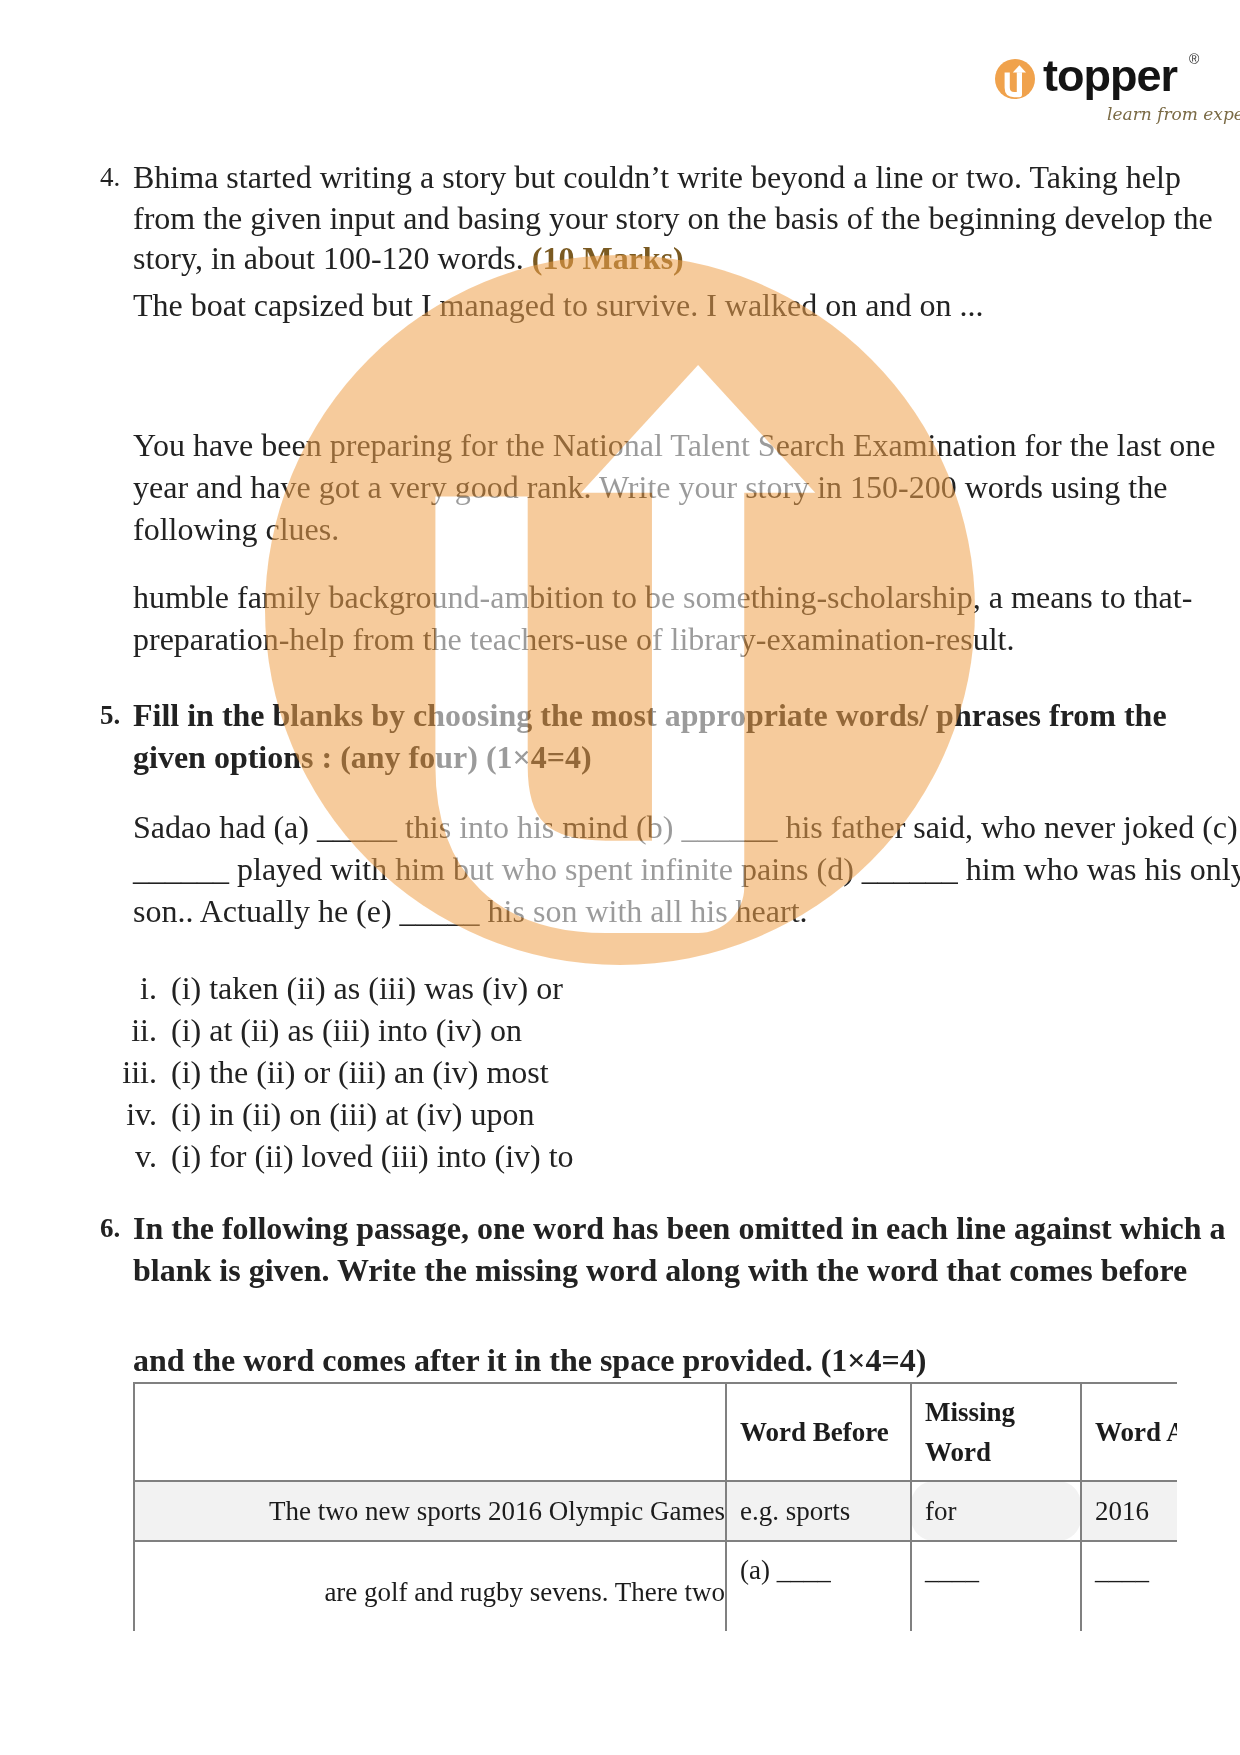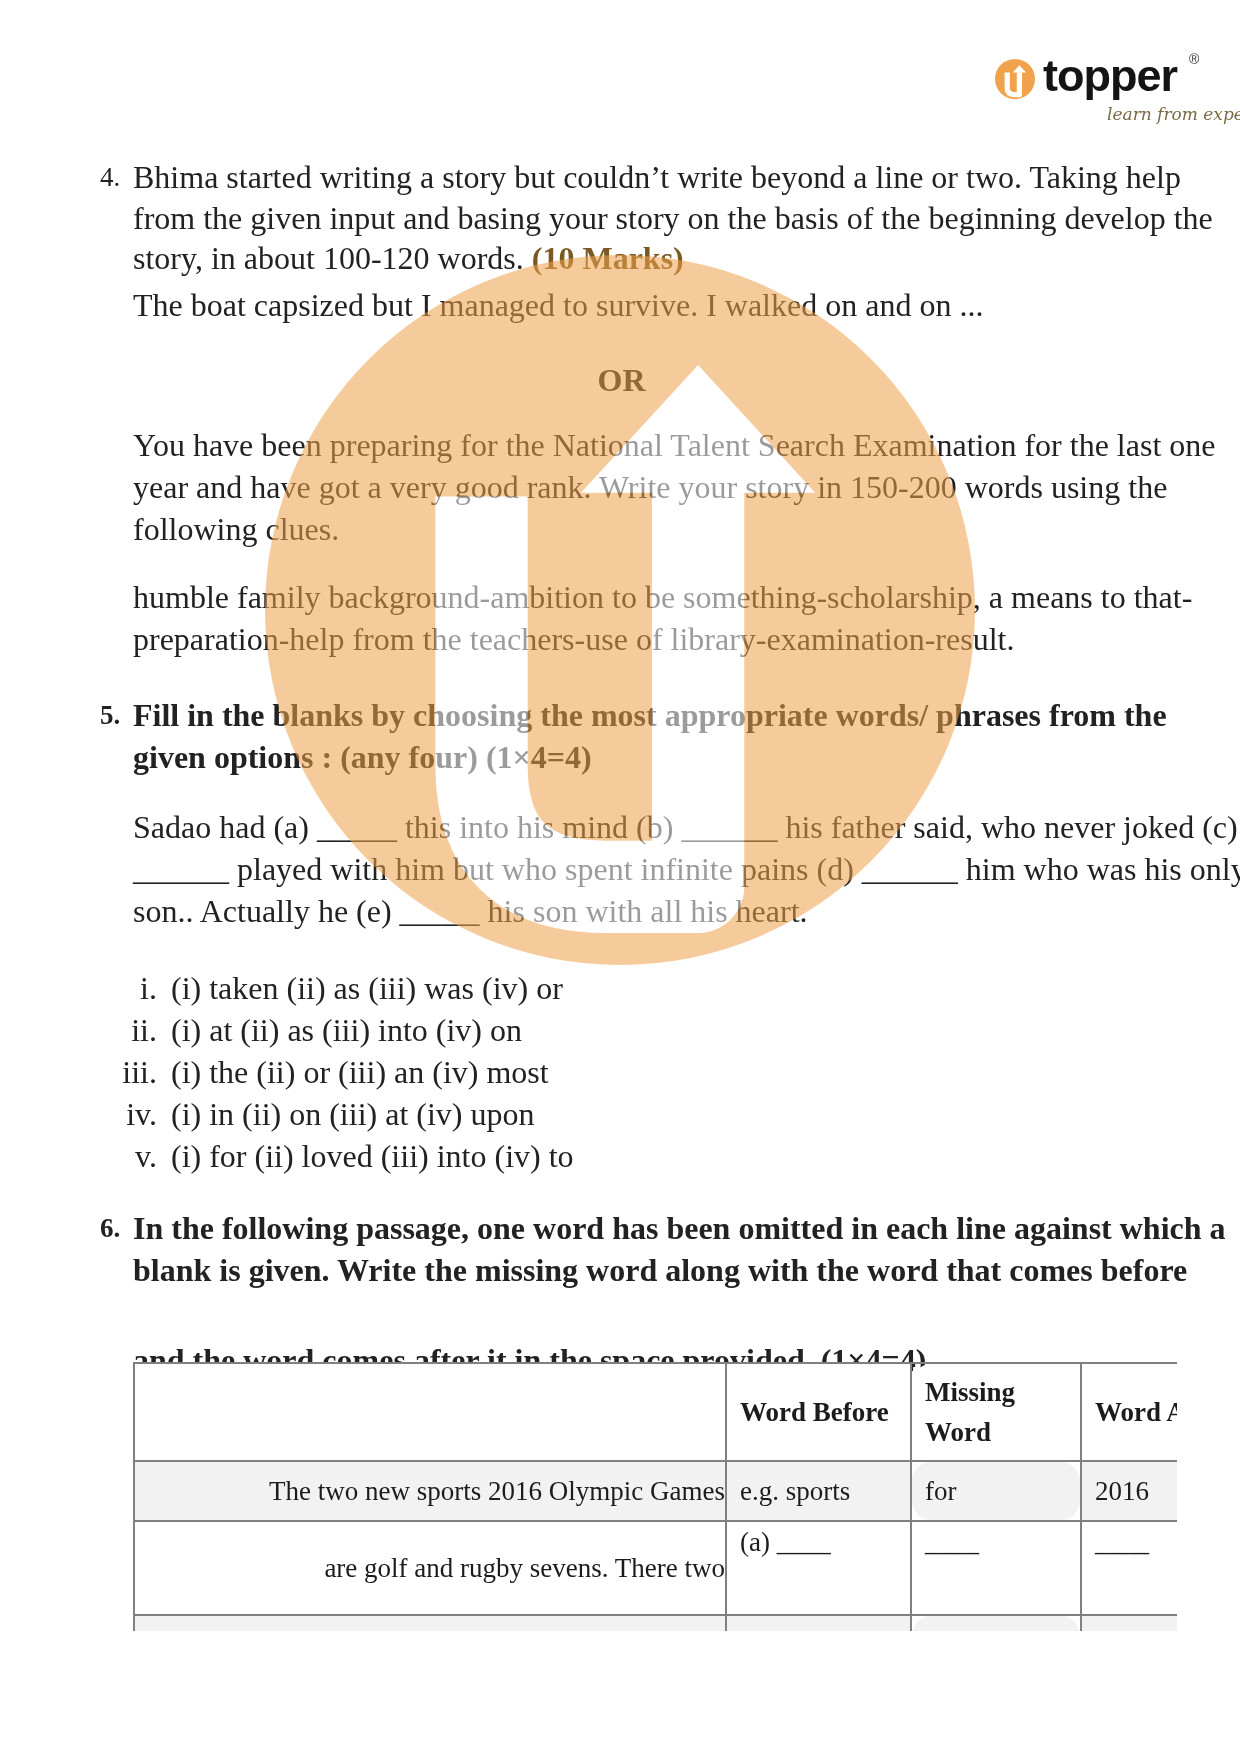--- a/index.html
+++ b/index.html
@@ -24,28 +24,28 @@
   .logo .reg{position:absolute;left:196px;top:6px;font-family:"Liberation Sans",sans-serif;font-size:14px;color:#333;}
   .logo .tagline{position:absolute;left:114px;top:59px;font-style:italic;font-size:17px;color:#7a6a45;
                  font-family:"DejaVu Serif",serif;white-space:nowrap;}
 
   
   .watermark{position:absolute;left:265px;top:255px;width:710px;height:710px;opacity:0.55;
              z-index:5;pointer-events:none;}
 
   
   .omtable-wrap{position:absolute;left:133px;top:1362px;width:1044px;height:269px;overflow:hidden;}
-  table.omtable{border-collapse:collapse;width:1042px;table-layout:fixed;}
+  table.omtable{border-collapse:collapse;width:1042px;table-layout:fixed;margin-top:20px;}
   table.omtable td{border:2px solid #808080;font-size:27px;line-height:40px;padding:0 0 0 13px;
                    vertical-align:middle;color:#1c1c1c;}
   table.omtable tr.hdr td{font-weight:bold;height:96px;vertical-align:middle;background:#ffffff;}
   table.omtable tr.r1 td{height:58px;}
   table.omtable tr.r2 td{height:92px;}
   table.omtable tr.r3 td{height:80px;}
-  table.omtable td.topcell{vertical-align:top;}
+  table.omtable td.topcell{vertical-align:top;padding-top:8px;}
   .shaded{background:#f2f2f2;}
   .c1{width:577px;text-align:right;}.c2{width:170px;}.c3{width:155px;border-radius:23px;}.c4{width:140px;}
 </style>
 </head>
 <body>
 
 <svg width="0" height="0" style="position:absolute">
   <defs>
     <symbol id="ulogo" viewBox="0 0 100 100">
       <circle cx="50" cy="50" r="50" fill="#F0A24C"></circle>
@@ -67,21 +67,20 @@
   </div>
 
   <div>
     <span class="num" style="top:160px">4.</span>
     <div class="tl" style="top:160px">Bhima started writing a story but couldn’t write beyond a line or two. Taking help</div>
     <div class="tl" style="top:201px">from the given input and basing your story on the basis of the beginning develop the</div>
     <div class="tl" style="top:241px"><span>story, in about 100-120 words. </span><span class="marks">(10 Marks)</span></div>
     <div class="tl" style="top:288px">The boat capsized but I managed to survive. I walked on and on ...</div>
   </div>
 
-  <div class="tl bold center" style="top:363px">OR</div>
 
   <div>
     <div class="tl" style="top:428px">You have been preparing for the National Talent Search Examination for the last one</div>
     <div class="tl" style="top:470px">year and have got a very good rank. Write your story in 150-200 words using the</div>
     <div class="tl" style="top:512px">following clues.</div>
   </div>
 
   <div>
     <div class="tl" style="top:580px">humble family background-ambition to be something-scholarship, a means to that-</div>
     <div class="tl" style="top:622px">preparation-help from the teachers-use of library-examination-result.</div>

